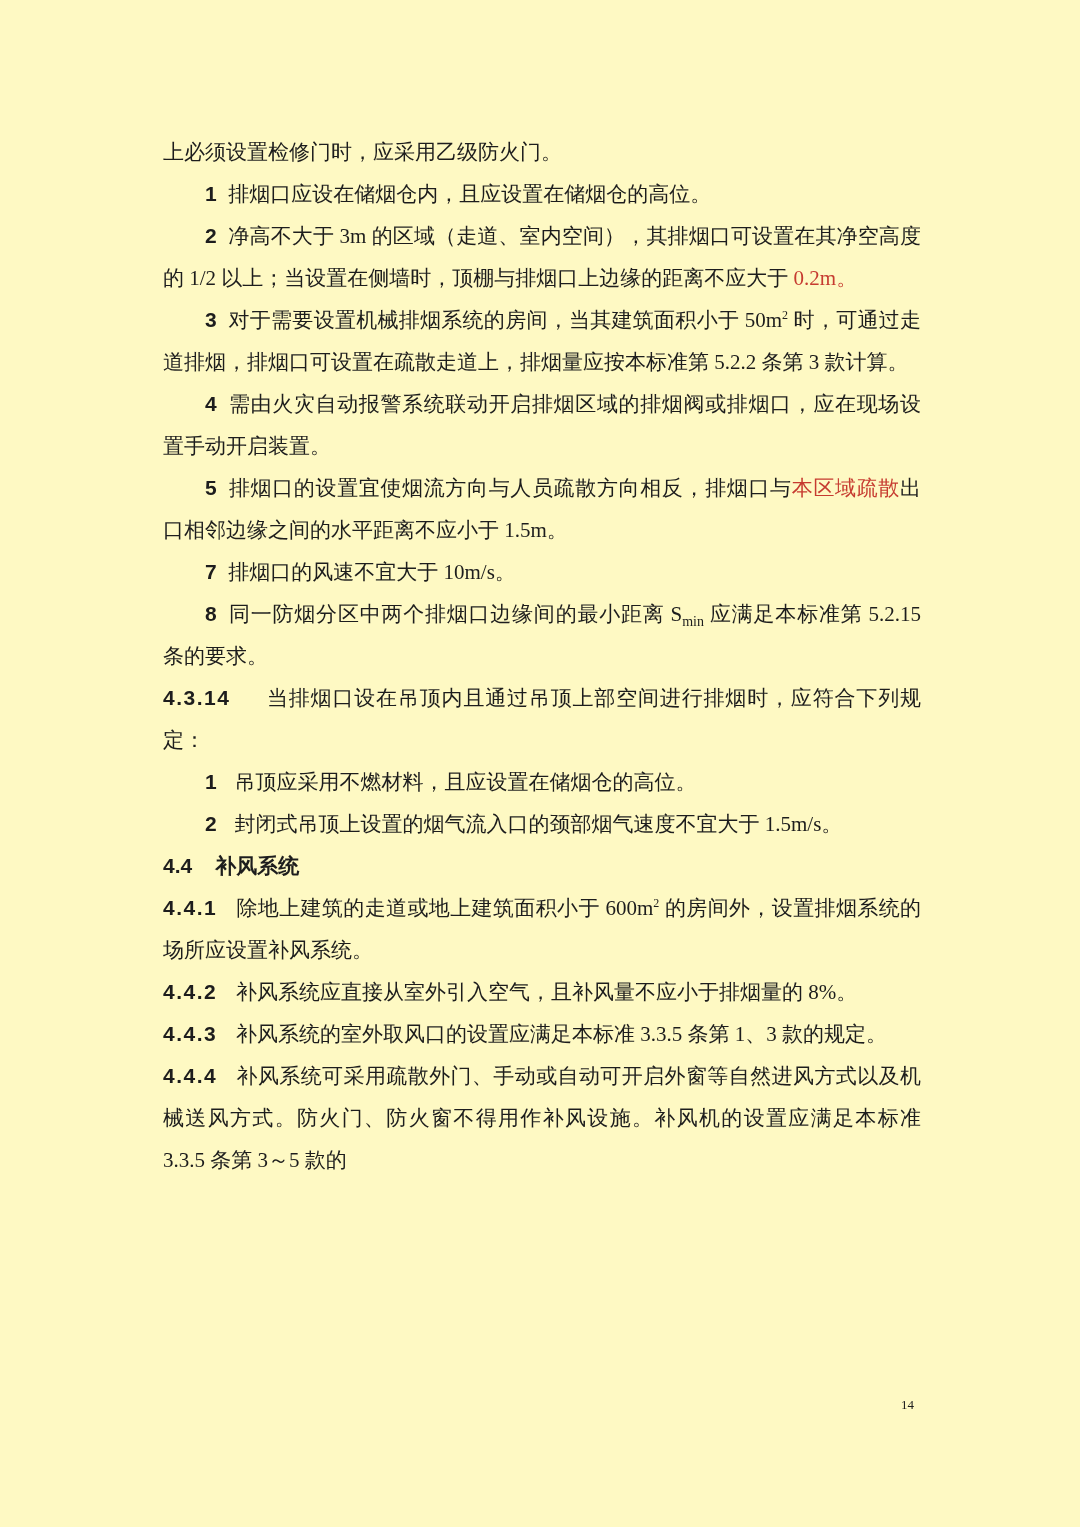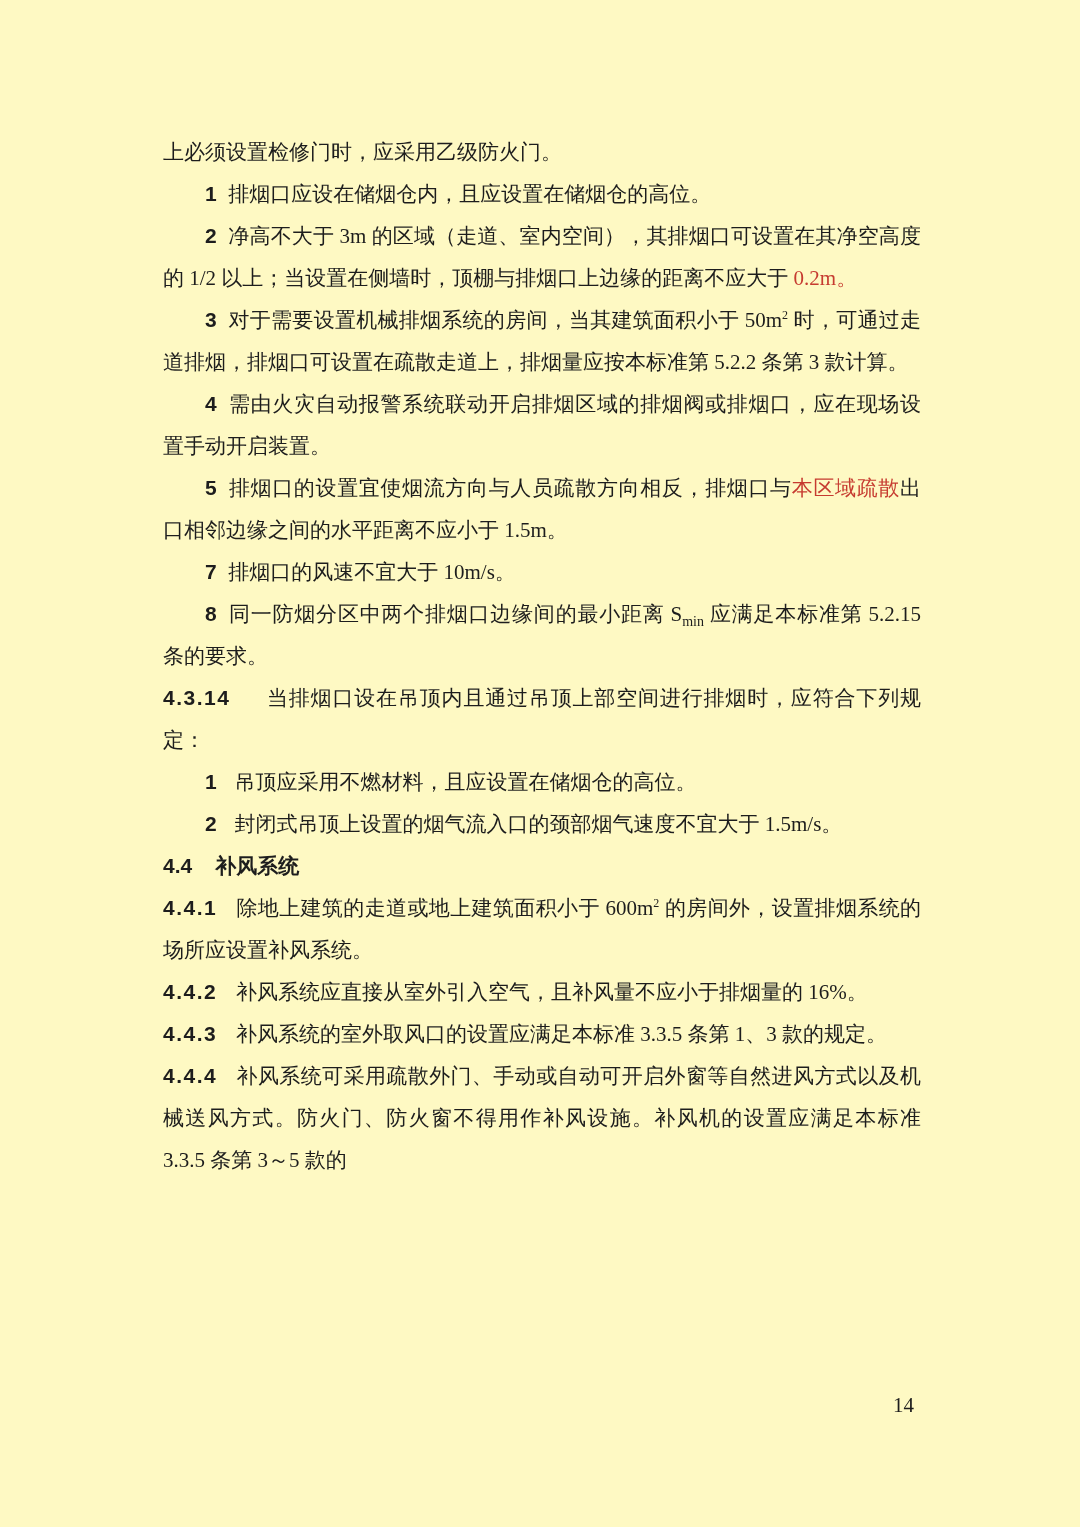--- a/index.html
+++ b/index.html
@@ -56,21 +56,21 @@
     font-size: 24px;
     line-height: 42px;
     color: #111;
   }
   .section-heading .hnum { margin-right: 1.1em; }
   .page-num {
     position: absolute;
     right: 166px;
     top: 1392px;
     font-family: "Liberation Serif", "DejaVu Serif", serif;
-    font-size: 21px;
+    font-size: 13px;
     line-height: 26px;
     color: #1d1d1d;
   }
 </style>
 </head>
 <body>
 
 <div class="page">
   <div class="content">
 
@@ -96,21 +96,21 @@
 
     <p class="para item gap2"><span class="num">1</span><span>吊顶应采用不燃材料，且应设置在储烟仓的高位。</span></p>
 
     <p class="para item gap2"><span class="num">2</span><span>封闭式吊顶上设置的烟气流入口的颈部烟气速度不宜大于 1.5m/s。</span></p>
 
 
     <p class="para section-heading"><span class="hnum">4.4</span><span>补风系统</span></p>
 
     <p class="para clause"><span class="num">4.4.1</span><span>除地上建筑的走道或地上建筑面积小于 600m</span><sup class="sp">2</sup><span> 的房间外，设置排烟系统的场所应设置补风系统。</span></p>
 
-    <p class="para clause"><span class="num">4.4.2</span><span>补风系统应直接从室外引入空气，且补风量不应小于排烟量的 16%。</span></p>
+    <p class="para clause"><span class="num">4.4.2</span><span>补风系统应直接从室外引入空气，且补风量不应小于排烟量的 8%。</span></p>
 
     <p class="para clause"><span class="num">4.4.3</span><span>补风系统的室外取风口的设置应满足本标准 3.3.5 条第 1、3 款的规定。</span></p>
 
     <p class="para clause"><span class="num">4.4.4</span><span>补风系统可采用疏散外门、手动或自动可开启外窗等自然进风方式以及机械送风方式。防火门、防火窗不得用作补风设施。补风机的设置应满足本标准 3.3.5 条第 3～5 款的</span></p>
 
   </div>
 
   <div class="page-num">14</div>
 </div>
 

